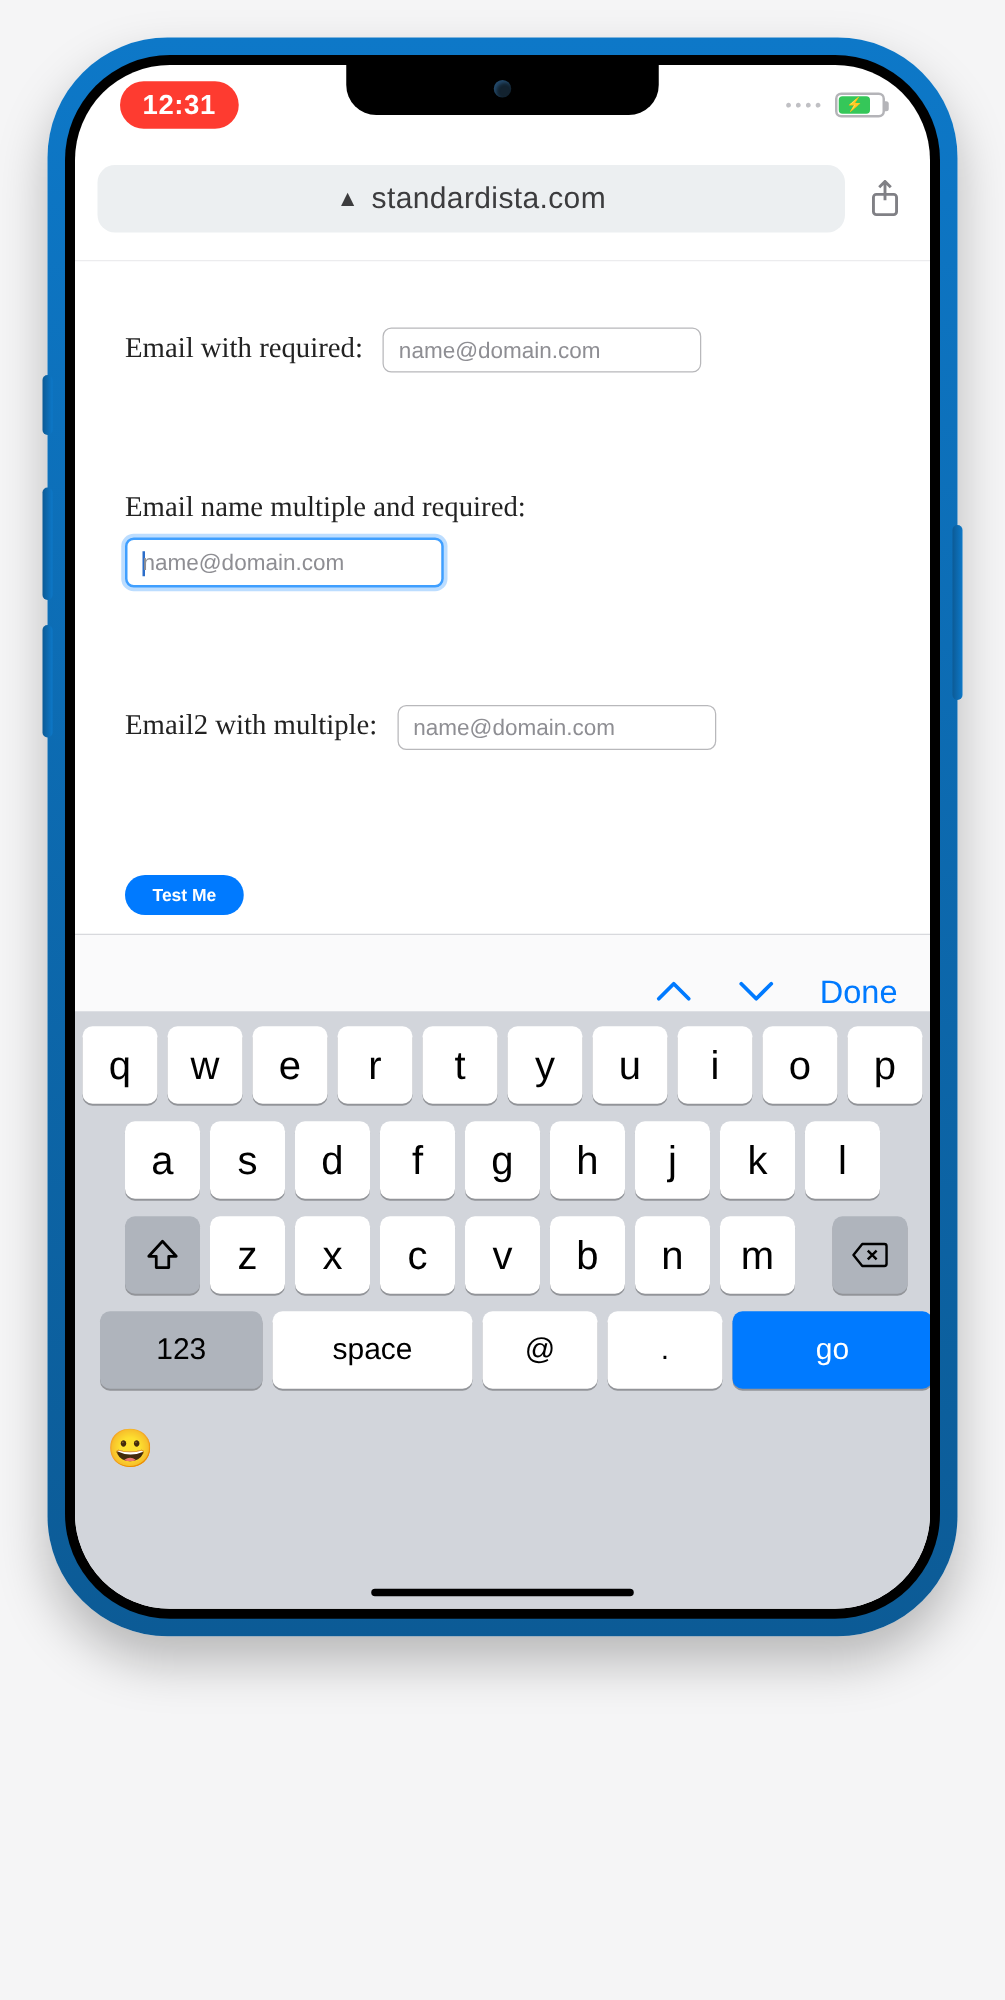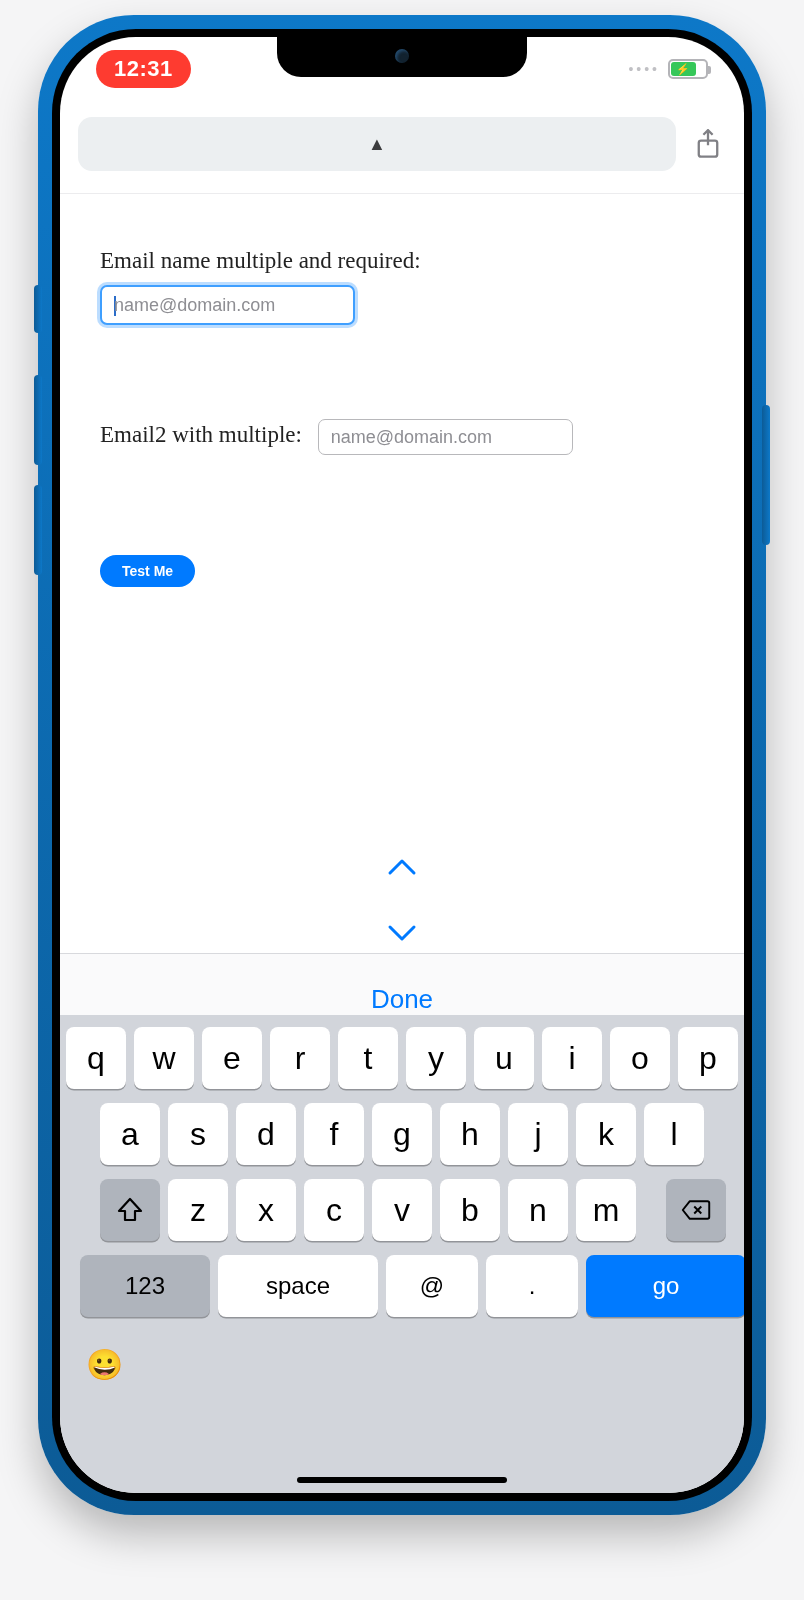--- a/index.html
+++ b/index.html
@@ -24,22 +24,22 @@
     width:804px;height:1600px;
     background:var(--bg);
     font-family:-apple-system,BlinkMacSystemFont,"Helvetica Neue",Arial,sans-serif;
     position:relative;
     overflow:hidden;
   }
 
   
   .phone{
     position:absolute;
-    left:38px; top:15px;
-    width:728px; height:1500px;
+    left:38px; top:30px;
+    width:728px; height:1279px;
     border-radius:96px;
     background:linear-gradient(180deg,var(--phone-blue),var(--phone-blue-dark));
     box-shadow:0 20px 40px rgba(0,0,0,.25);
     padding:14px;
   }
   .phone-inner{
     width:100%;height:100%;
     background:#000;
     border-radius:84px;
     padding:8px;
@@ -134,22 +134,22 @@
   .submit-btn{
     display:inline-block;margin-top:6px;
     background:var(--ios-blue);color:#fff;border:none;border-radius:20px;
     padding:8px 22px;font-family:-apple-system,Arial,sans-serif;font-weight:700;font-size:14px;
   }
 
   
   .accessory{
     position:absolute;left:0;right:0;height:62px;bottom:478px;
     background:#fafafb;border-top:1px solid #d8d9dd;
-    display:flex;align-items:center;justify-content:flex-end;
-    padding:0 26px;gap:36px;flex-direction:column;
+    display:flex;align-items:flex-end;justify-content:flex-end;
+    padding:0 26px;gap:36px;
   }
   .acc-chevron{color:var(--ios-blue);font-size:30px;line-height:1;}
   .acc-done{color:var(--ios-blue);font-size:26px;}
 
   
   .keyboard{
     position:absolute;left:0;right:0;bottom:0;height:478px;
     background:var(--keyboard-bg);
     padding:12px 8px 0 8px;
     font-family:-apple-system,"Helvetica Neue",Arial,sans-serif;
@@ -209,32 +209,37 @@
             <div class="battery-fill">
                 <span class="bolt">⚡</span>
               </div>
           </div>
         </div>
       </div>
 
       <div class="urlbar-wrap">
         <div class="urlbar">
           <span class="warn">▲</span>
+          <span>standardista.com</span>
         </div>
         <div class="share-icon">
           <svg viewBox="0 0 24 26">
               <path d="M12 1v13M8 5l4-4 4 4"></path>
               <rect x="4" y="10" width="16" height="14" rx="2"></rect>
             </svg>
         </div>
       </div>
       <div class="divider"></div>
 
       <div class="content">
 
+        <div class="field-row">
+          <span class="lbl">Email with required:</span>
+          <span class="inp"><span>name@domain.com</span></span>
+        </div>
 
 
         <div class="field-row stacked">
           <span class="lbl">Email name multiple and required:</span>
           <span class="inp focused"><span class="caret"></span><span>name@domain.com</span></span>
         </div>
 
         <div class="field-row">
           <span class="lbl">Email2 with multiple:</span>
           <span class="inp"><span>name@domain.com</span></span>

